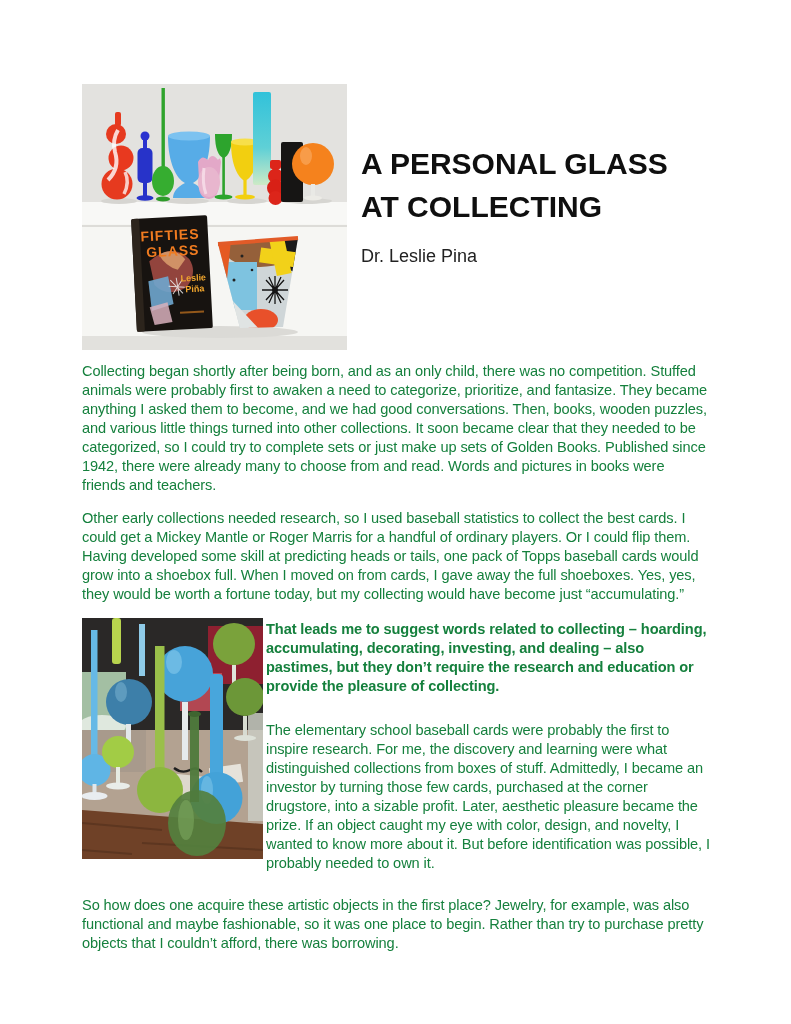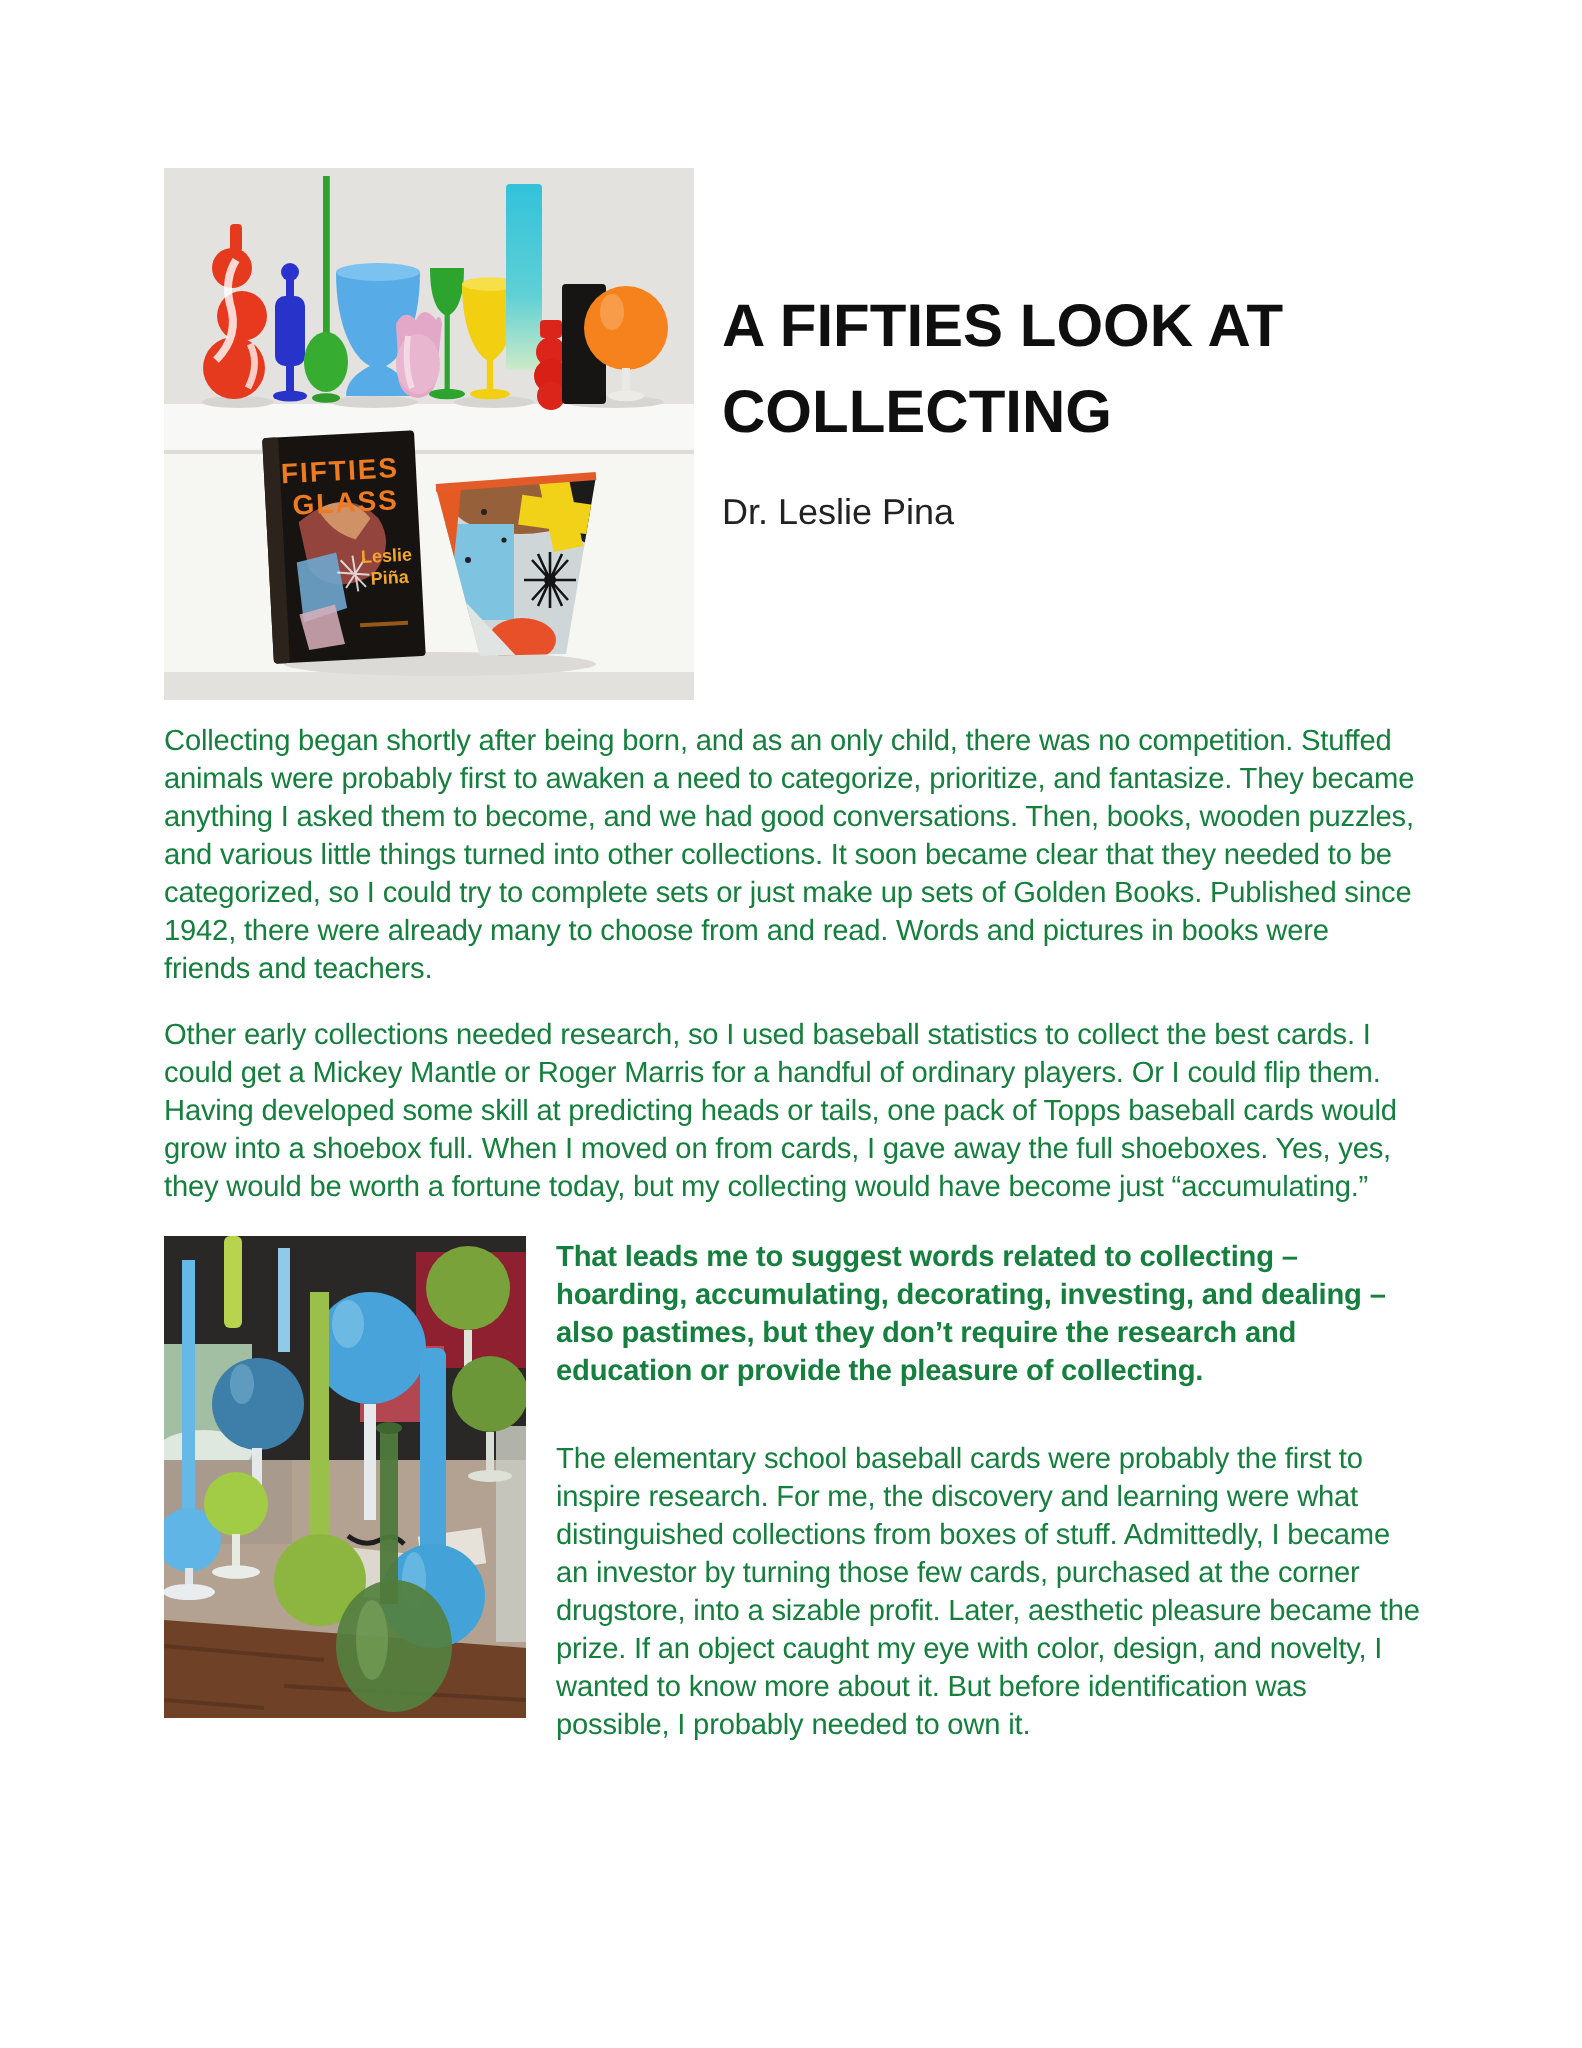--- a/index.html
+++ b/index.html
@@ -20,21 +20,21 @@
     margin:0;font-size:30px;line-height:43px;font-weight:700;
     color:#0f0f0f;letter-spacing:0px;
   }
   .byline{margin-top:16px;font-size:18px;line-height:24px;color:#222222;}
   p.para{
     margin:0;font-size:14.6px;line-height:19px;letter-spacing:-0.1px;
     color:#15803d;text-align:left;
   }
   #p1{margin-top:12px;}
   #p2{margin-top:14px;}
-  .media-row{margin-top:14px;display:flex;gap:15px;}
+  .media-row{margin-top:14px;display:flex;gap:3px;}
   .inline-photo{width:181px;height:241px;flex:0 0 181px;display:block;}
   .wrap-col{padding-top:2px;flex:1 1 auto;min-width:0;}
   .bold-para{font-weight:700;}
   #p4{margin-top:25px;}
   #p5{margin-top:23px;}
   svg text{font-family:"Liberation Sans", sans-serif;}
 </style>
 </head>
 <body>
 
@@ -171,21 +171,21 @@
           </g>
           <circle cx="160" cy="172" r="1.5" fill="#222"></circle>
           <circle cx="152" cy="196" r="1.5" fill="#222"></circle>
           <circle cx="170" cy="186" r="1.3" fill="#222"></circle>
         </g>
         <path d="M136,160 L216,154" stroke="#e25b28" stroke-width="4" fill="none"></path>
       </g>
     </svg>
 
     <div class="title-block">
-      <h1 class="doc-title">A FIFTIES LOOK AT COLLECTING</h1>
+      <h1 class="doc-title">A PERSONAL GLASS AT COLLECTING</h1>
       <div class="byline">Dr. Leslie Pina</div>
     </div>
   </div>
 
   <p class="para" id="p1">Collecting began shortly after being born, and as an only child, there was no competition. Stuffed animals were probably first to awaken a need to categorize, prioritize, and fantasize. They became anything I asked them to become, and we had good conversations. Then, books, wooden puzzles, and various little things turned into other collections. It soon became clear that they needed to be categorized, so I could try to complete sets or just make up sets of Golden Books. Published since 1942, there were already many to choose from and read. Words and pictures in books were friends and teachers.</p>
   <p class="para" id="p2">Other early collections needed research, so I used baseball statistics to collect the best cards. I could get a Mickey Mantle or Roger Marris for a handful of ordinary players. Or I could flip them. Having developed some skill at predicting heads or tails, one pack of Topps baseball cards would grow into a shoebox full. When I moved on from cards, I gave away the full shoeboxes. Yes, yes, they would be worth a fortune today, but my collecting would have become just “accumulating.”</p>
 
   <div class="media-row">
 
     <svg class="inline-photo" viewBox="0 0 181 241" role="img" aria-label="Blue and green cased-glass long-neck teardrop vases and ball goblets crowded together on a wooden table">
@@ -259,14 +259,15 @@
         <ellipse cx="104" cy="202" rx="8" ry="20" fill="#7ca65e" opacity="0.6"></ellipse>
       </g>
     </svg>
 
     <div class="wrap-col">
       <p class="para bold-para">That leads me to suggest words related to collecting – hoarding, accumulating, decorating, investing, and dealing – also pastimes, but they don’t require the research and education or provide the pleasure of collecting.</p>
       <p class="para" id="p4">The elementary school baseball cards were probably the first to inspire research. For me, the discovery and learning were what distinguished collections from boxes of stuff. Admittedly, I became an investor by turning those few cards, purchased at the corner drugstore, into a sizable profit. Later, aesthetic pleasure became the prize. If an object caught my eye with color, design, and novelty, I wanted to know more about it. But before identification was possible, I probably needed to own it.</p>
     </div>
   </div>
 
+  <p class="para" id="p5">So how does one acquire these artistic objects in the first place? Jewelry, for example, was also functional and maybe fashionable, so it was one place to begin. Rather than try to purchase pretty objects that I couldn’t afford, there was borrowing.</p>
 
 </div>
 
 </body></html>

